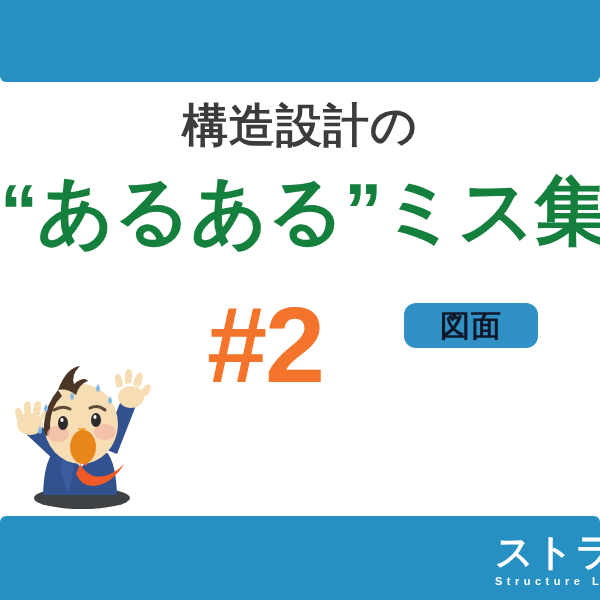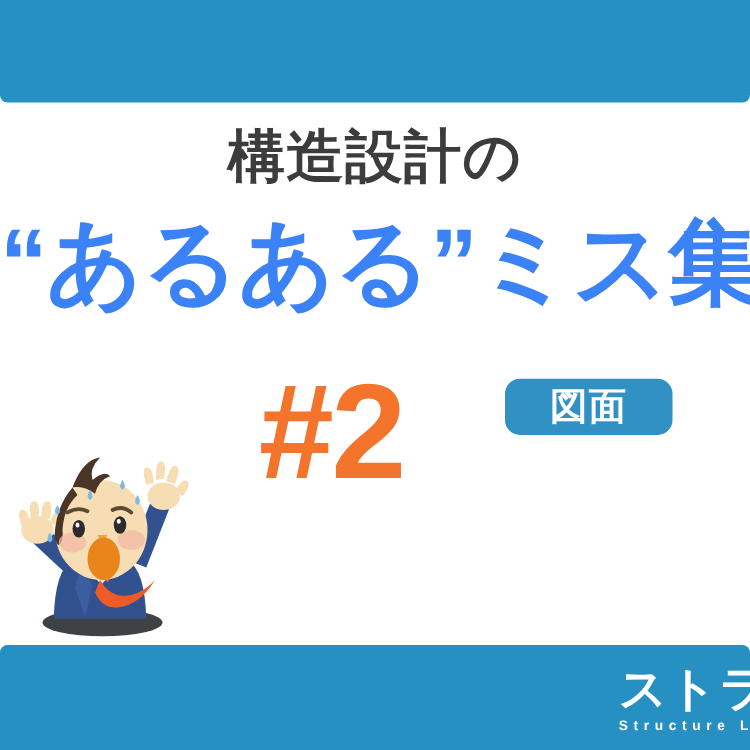--- a/index.html
+++ b/index.html
@@ -53,21 +53,21 @@
     line-height: 58px;
     letter-spacing: 1px;
     white-space: nowrap;
   }
   .headline-main {
     position: absolute;
     left: 0;
     top: 166px;
     width: 600px;
     text-align: center;
-    color: #3b82f6;
+    color: #15803d;
     font-size: 76px;
     font-weight: bold;
     line-height: 90px;
     letter-spacing: -1px;
     white-space: nowrap;
   }
 
   
   .issue-number {
     position: absolute;
@@ -87,21 +87,21 @@
     position: absolute;
     left: 404px;
     top: 303px;
     width: 134px;
   }
   .badge {
     width: 134px;
     height: 45px;
     background: #3190c4;
     border-radius: 12px;
-    color: #ffffff;
+    color: #0f172a;
     font-size: 30px;
     font-weight: bold;
     line-height: 45px;
     text-align: center;
     letter-spacing: 1px;
     margin-bottom: 10px;
     box-sizing: border-box;
   }
 
   

